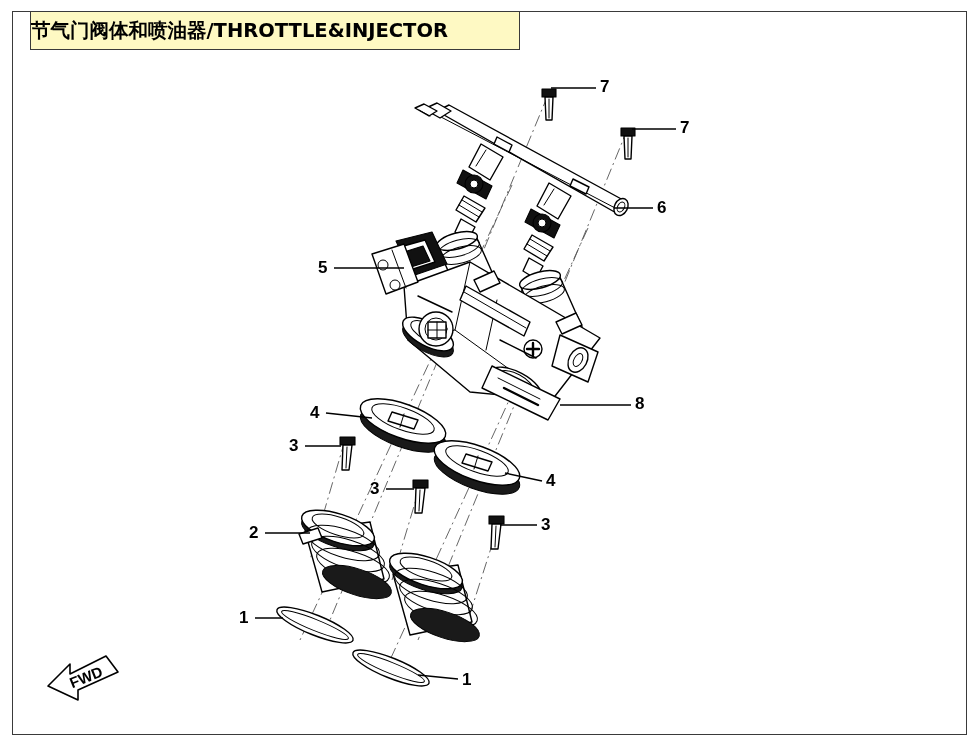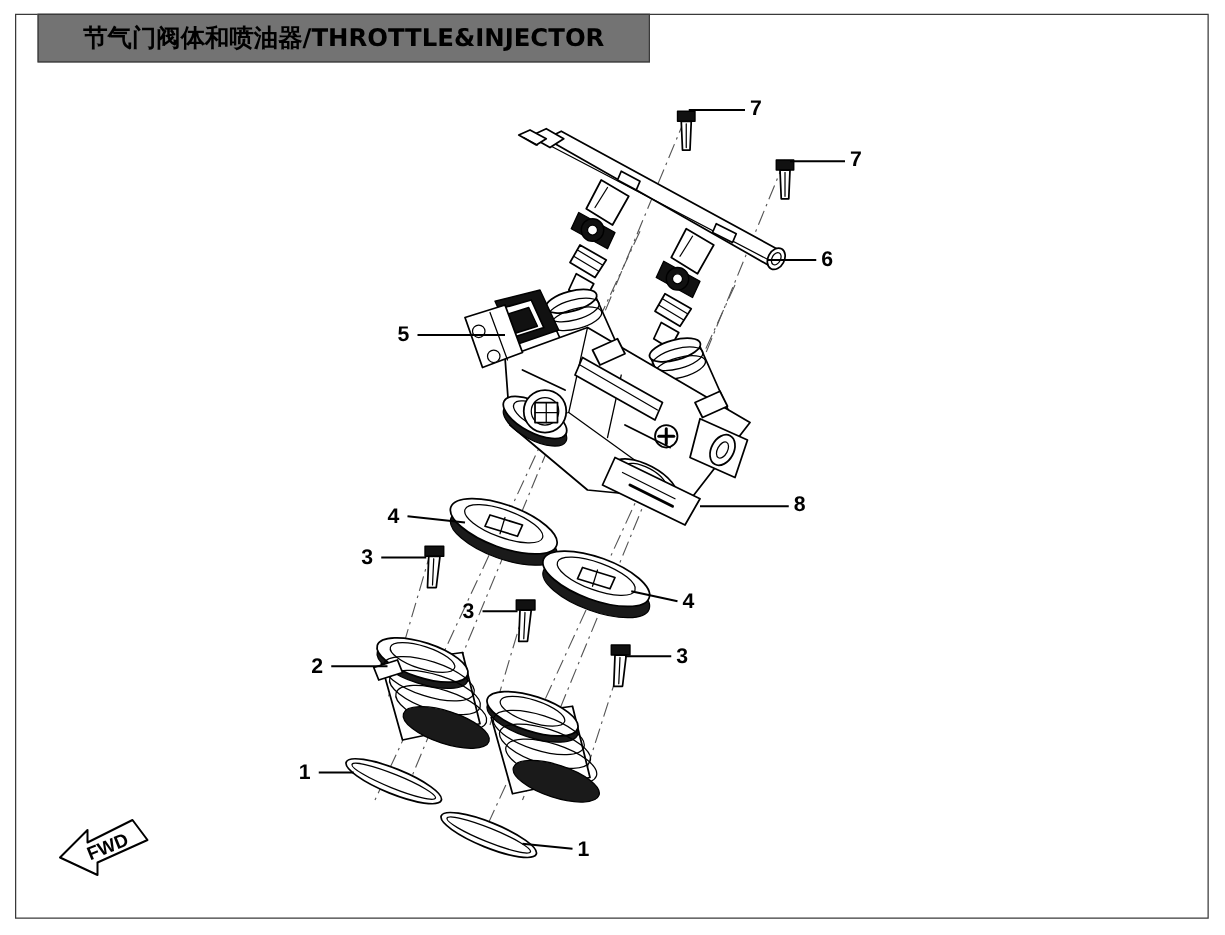--- a/index.html
+++ b/index.html
@@ -29,25 +29,25 @@
     border: 1.6px solid #3a3a3a;
     box-sizing: border-box;
   }
   .title-box {
     position: absolute;
     left: 30px;
     top: 11px;
     width: 490px;
     height: 39px;
     border: 1.6px solid #3a3a3a;
-    background: #737373;
+    background: #fef9c3;
     box-sizing: border-box;
     display: flex;
     align-items: center;
-    justify-content: center;
+    justify-content: flex-start;
     z-index: 5;
   }
   .title-text {
     font-size: 19.5px;
     font-weight: bold;
     color: #000000;
     letter-spacing: 0px;
     white-space: nowrap;
     font-family: "DejaVu Sans", "Liberation Sans", sans-serif;
   }

